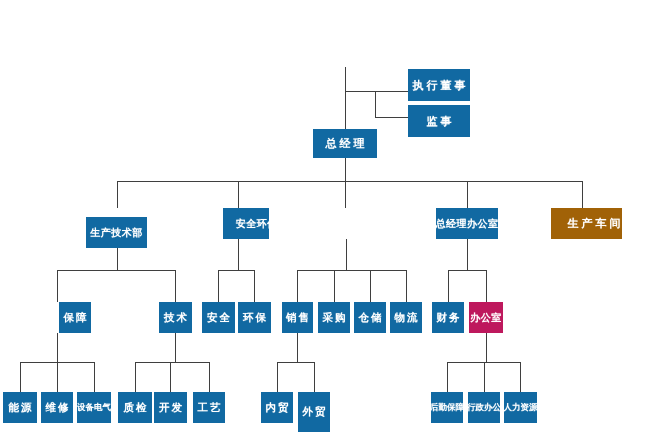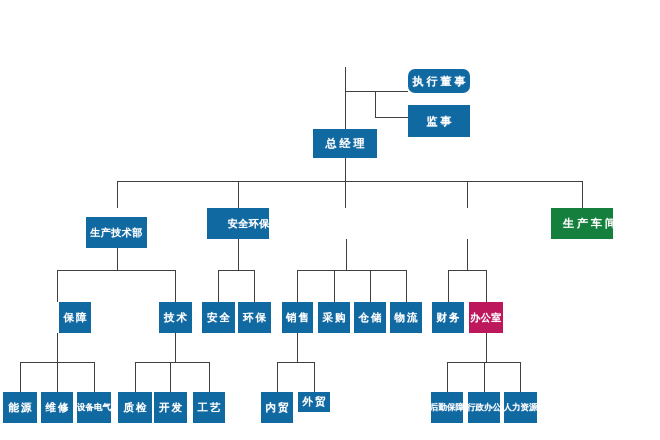--- a/index.html
+++ b/index.html
@@ -76,40 +76,41 @@
     <div class="line v" style="left: 209px; top: 362px; height: 30px; background: rgb(63, 63, 63);"></div>
     <div class="line v" style="left: 297px; top: 333px; height: 29px; background: rgb(63, 63, 63);"></div>
     <div class="line h" style="left: 277px; top: 362px; width: 37px; background: rgb(63, 63, 63);"></div>
     <div class="line v" style="left: 277px; top: 362px; height: 30px; background: rgb(63, 63, 63);"></div>
     <div class="line v" style="left: 314px; top: 362px; height: 30px; background: rgb(63, 63, 63);"></div>
     <div class="line v" style="left: 486px; top: 333px; height: 29px; background: rgb(63, 63, 63);"></div>
     <div class="line h" style="left: 447px; top: 362px; width: 73px; background: rgb(63, 63, 63);"></div>
     <div class="line v" style="left: 447px; top: 362px; height: 30px; background: rgb(63, 63, 63);"></div>
     <div class="line v" style="left: 484px; top: 362px; height: 30px; background: rgb(63, 63, 63);"></div>
     <div class="line v" style="left: 520px; top: 362px; height: 30px; background: rgb(63, 63, 63);"></div>
-    <div class="node lg" style="left: 408px; top: 69px; width: 62px; height: 24px; background: rgb(17, 105, 162); color: rgb(255, 255, 255); border-radius: 7px;">执行董事</div>
+    <div class="node lg" style="left: 408px; top: 69px; width: 62px; height: 32px; background: rgb(17, 105, 162); color: rgb(255, 255, 255);">执行董事</div>
     <div class="node lg" style="left: 408px; top: 105px; width: 62px; height: 32px; background: rgb(17, 105, 162); color: rgb(255, 255, 255);">监事</div>
     <div class="node lg" style="left: 313px; top: 129px; width: 64px; height: 29px; background: rgb(17, 105, 162); color: rgb(255, 255, 255);">总经理</div>
     <div class="node md" style="left: 86px; top: 208px; width: 61px; height: 31px; background: rgb(17, 105, 162); color: rgb(255, 255, 255); margin-top: 9px;">生产技术部</div>
-    <div class="node md" style="left: 207px; top: 208px; width: 62px; height: 31px; background: rgb(17, 105, 162); color: rgb(255, 255, 255); padding-left: 32px;">安全环保部</div>
-    <div class="node lg" style="left: 551px; top: 208px; width: 62px; height: 31px; background: #15803d; color: rgb(255, 255, 255); padding-left: 15px;">生产车间</div>
+    <div class="node md" style="left: 223px; top: 208px; width: 46px; height: 31px; background: rgb(17, 105, 162); color: rgb(255, 255, 255); padding-left: 32px;">安全环保部</div>
+    <div class="node md" style="left: 436px; top: 208px; width: 62px; height: 31px; background: rgb(17, 105, 162); color: rgb(255, 255, 255);">总经理办公室</div>
+    <div class="node lg" style="left: 551px; top: 208px; width: 71px; height: 31px; background: #a16207; color: rgb(255, 255, 255); padding-left: 15px;">生产车间</div>
     <div class="node sm" style="left: 59px; top: 302px; width: 32px; height: 31px; background: rgb(17, 105, 162); color: rgb(255, 255, 255);">保障</div>
     <div class="node sm" style="left: 159px; top: 302px; width: 33px; height: 31px; background: rgb(17, 105, 162); color: rgb(255, 255, 255);">技术</div>
     <div class="node sm" style="left: 202px; top: 302px; width: 33px; height: 31px; background: rgb(17, 105, 162); color: rgb(255, 255, 255);">安全</div>
     <div class="node sm" style="left: 238px; top: 302px; width: 33px; height: 31px; background: rgb(17, 105, 162); color: rgb(255, 255, 255);">环保</div>
     <div class="node sm" style="left: 282px; top: 302px; width: 31px; height: 31px; background: rgb(17, 105, 162); color: rgb(255, 255, 255);">销售</div>
     <div class="node sm" style="left: 318px; top: 302px; width: 32px; height: 31px; background: rgb(17, 105, 162); color: rgb(255, 255, 255);">采购</div>
     <div class="node sm" style="left: 354px; top: 302px; width: 32px; height: 31px; background: rgb(17, 105, 162); color: rgb(255, 255, 255); font-family: Liberation Serif, serif;">仓储</div>
     <div class="node sm" style="left: 390px; top: 302px; width: 32px; height: 31px; background: rgb(17, 105, 162); color: rgb(255, 255, 255);">物流</div>
     <div class="node sm" style="left: 432px; top: 302px; width: 32px; height: 31px; background: rgb(17, 105, 162); color: rgb(255, 255, 255);">财务</div>
     <div class="node md" style="left: 469px; top: 302px; width: 34px; height: 31px; background: #be185d; color: rgb(255, 255, 255);">办公室</div>
     <div class="node sm" style="left: 3px; top: 392px; width: 34px; height: 31px; background: rgb(17, 105, 162); color: rgb(255, 255, 255);">能源</div>
     <div class="node sm" style="left: 41px; top: 392px; width: 32px; height: 31px; background: rgb(17, 105, 162); color: rgb(255, 255, 255);">维修</div>
     <div class="node xs" style="left: 77px; top: 392px; width: 34px; height: 31px; background: rgb(17, 105, 162); color: rgb(255, 255, 255);">设备电气</div>
     <div class="node sm" style="left: 118px; top: 392px; width: 34px; height: 31px; background: rgb(17, 105, 162); color: rgb(255, 255, 255);">质检</div>
     <div class="node sm" style="left: 154px; top: 392px; width: 33px; height: 31px; background: rgb(17, 105, 162); color: rgb(255, 255, 255);">开发</div>
     <div class="node sm" style="left: 193px; top: 392px; width: 32px; height: 31px; background: rgb(17, 105, 162); color: rgb(255, 255, 255);">工艺</div>
     <div class="node sm" style="left: 261px; top: 392px; width: 32px; height: 31px; background: rgb(17, 105, 162); color: rgb(255, 255, 255);">内贸</div>
-    <div class="node sm" style="left: 298px; top: 392px; width: 32px; height: 20px; background: rgb(17, 105, 162); color: rgb(255, 255, 255);">外贸</div>
+    <div class="node sm" style="left: 298px; top: 392px; width: 32px; height: 40px; background: rgb(17, 105, 162); color: rgb(255, 255, 255);">外贸</div>
     <div class="node xs" style="left: 431px; top: 392px; width: 32px; height: 31px; background: rgb(17, 105, 162); color: rgb(255, 255, 255);">后勤保障</div>
     <div class="node xs" style="left: 468px; top: 392px; width: 32px; height: 31px; background: rgb(17, 105, 162); color: rgb(255, 255, 255);">行政办公</div>
     <div class="node xs" style="left: 504px; top: 392px; width: 33px; height: 31px; background: rgb(17, 105, 162); color: rgb(255, 255, 255);">人力资源</div>
   </div>
 
 </body></html>

